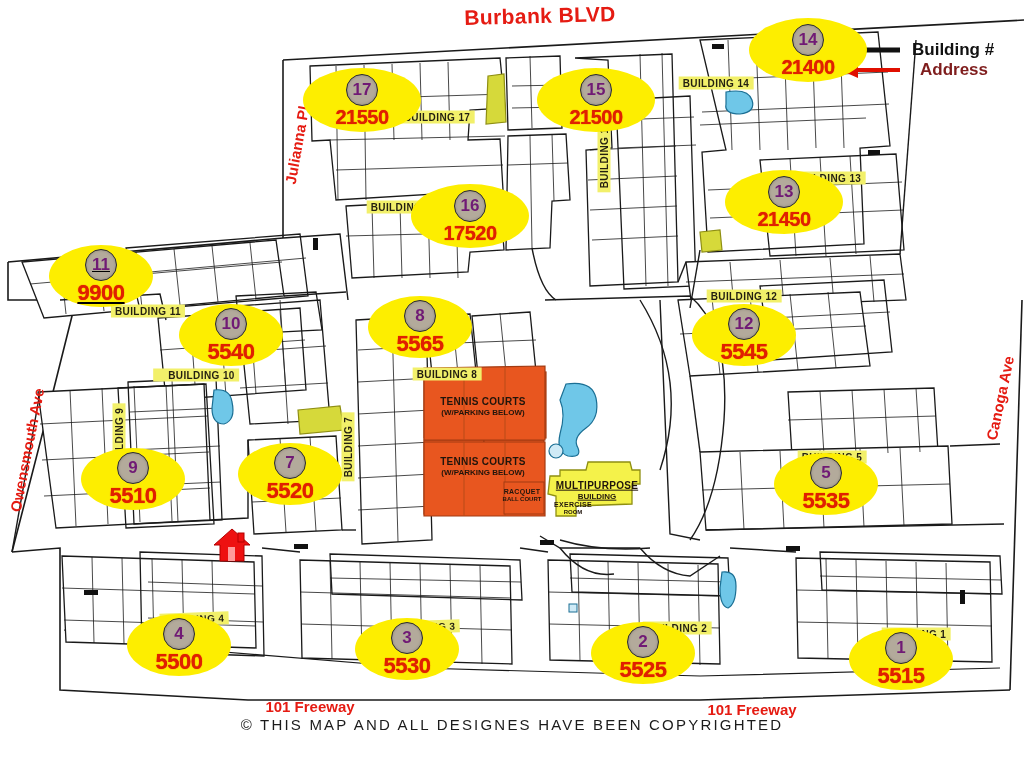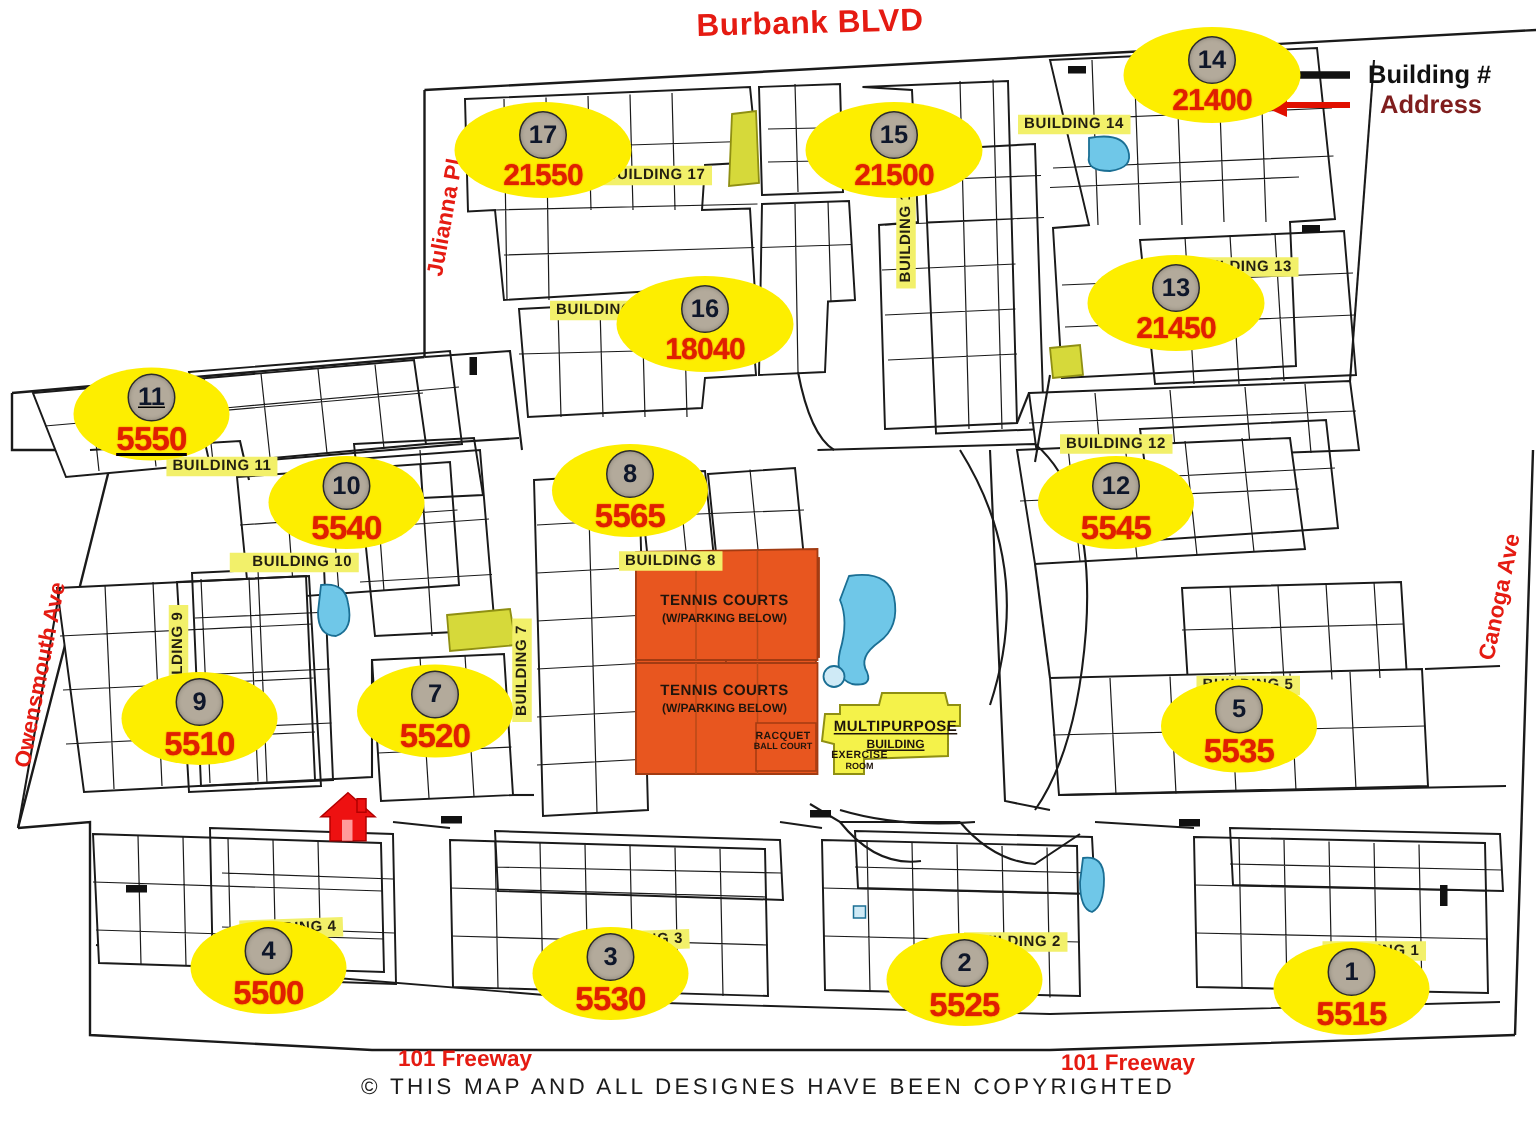--- a/index.html
+++ b/index.html
@@ -22,21 +22,21 @@
     background:#fdee00;
     display:flex;flex-direction:column;
     align-items:center;justify-content:center;
     line-height:1;
   }
   .marker.wide{width:118px;height:64px;}
   .marker .bldg-circle{
     width:30px;height:30px;border-radius:50%;
     background:#b3aa9b;
     border:1px solid #2b2b2b;
-    color:#0f172a;
+    color:#701a75;
     font-weight:bold;font-size:17px;
     display:flex;align-items:center;justify-content:center;
     margin-bottom:1px;
     box-shadow:inset 0 0 3px rgba(0,0,0,.25);
   }
   .marker .addr{
     color:#e02000;
     font-weight:bold;
     font-size:22px;
     letter-spacing:-0.5px;
@@ -449,41 +449,41 @@
       <div class="marker" style="left: 133px; top: 479px;">
         <div class="bldg-circle">9</div>
         <div class="addr">5510</div>
       </div>
       <div class="marker" style="left: 231px; top: 335px;">
         <div class="bldg-circle">10</div>
         <div class="addr">5540</div>
       </div>
       <div class="marker" style="left: 101px; top: 276px; text-decoration: underline;">
         <div class="bldg-circle">11</div>
-        <div class="addr">5550</div>
+        <div class="addr">9900</div>
       </div>
       <div class="marker" style="left: 744px; top: 335px;">
         <div class="bldg-circle">12</div>
         <div class="addr">5545</div>
       </div>
       <div class="marker wide" style="left: 784px; top: 202px;">
         <div class="bldg-circle">13</div>
         <div class="addr small">21450</div>
       </div>
       <div class="marker wide" style="left: 808px; top: 50px;">
         <div class="bldg-circle">14</div>
         <div class="addr small">21400</div>
       </div>
       <div class="marker wide" style="left: 596px; top: 100px;">
         <div class="bldg-circle">15</div>
         <div class="addr small">21500</div>
       </div>
       <div class="marker wide" style="left: 470px; top: 216px;">
         <div class="bldg-circle">16</div>
-        <div class="addr small">18040</div>
+        <div class="addr small">17520</div>
       </div>
       <div class="marker wide" style="left: 362px; top: 100px;">
         <div class="bldg-circle">17</div>
         <div class="addr small">21550</div>
       </div>
     </div>
 
   <div class="legend-label black" style="left:912px;top:40px;">Building #</div>
   <div class="legend-label red" style="left:920px;top:60px;">Address</div>
 

